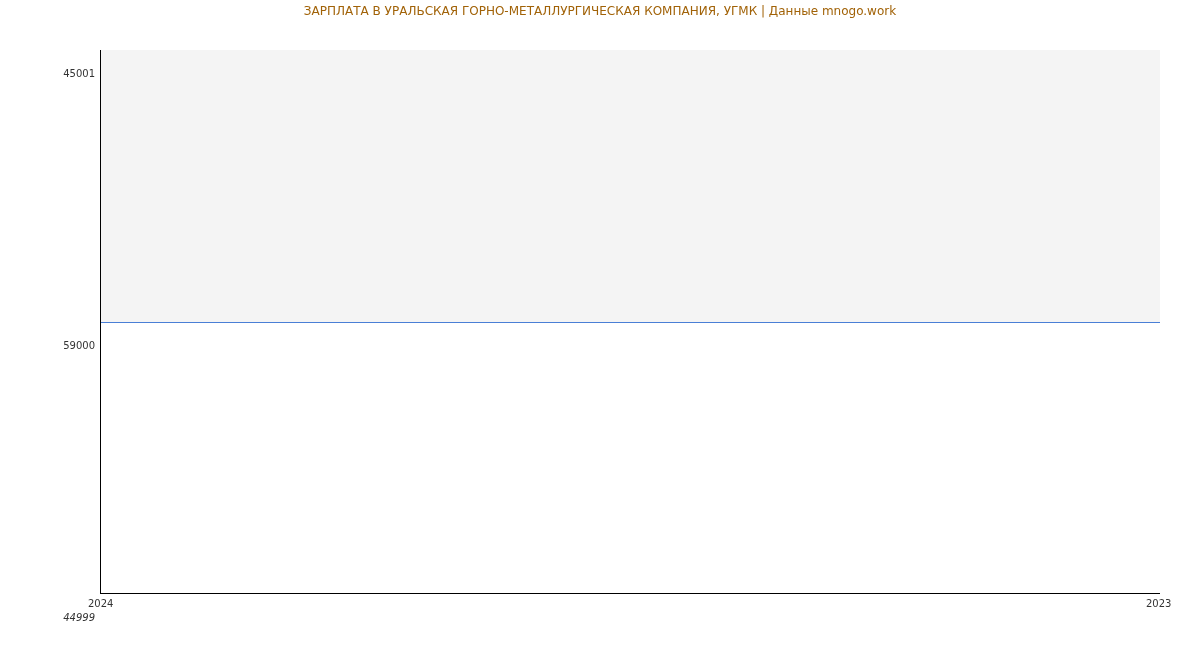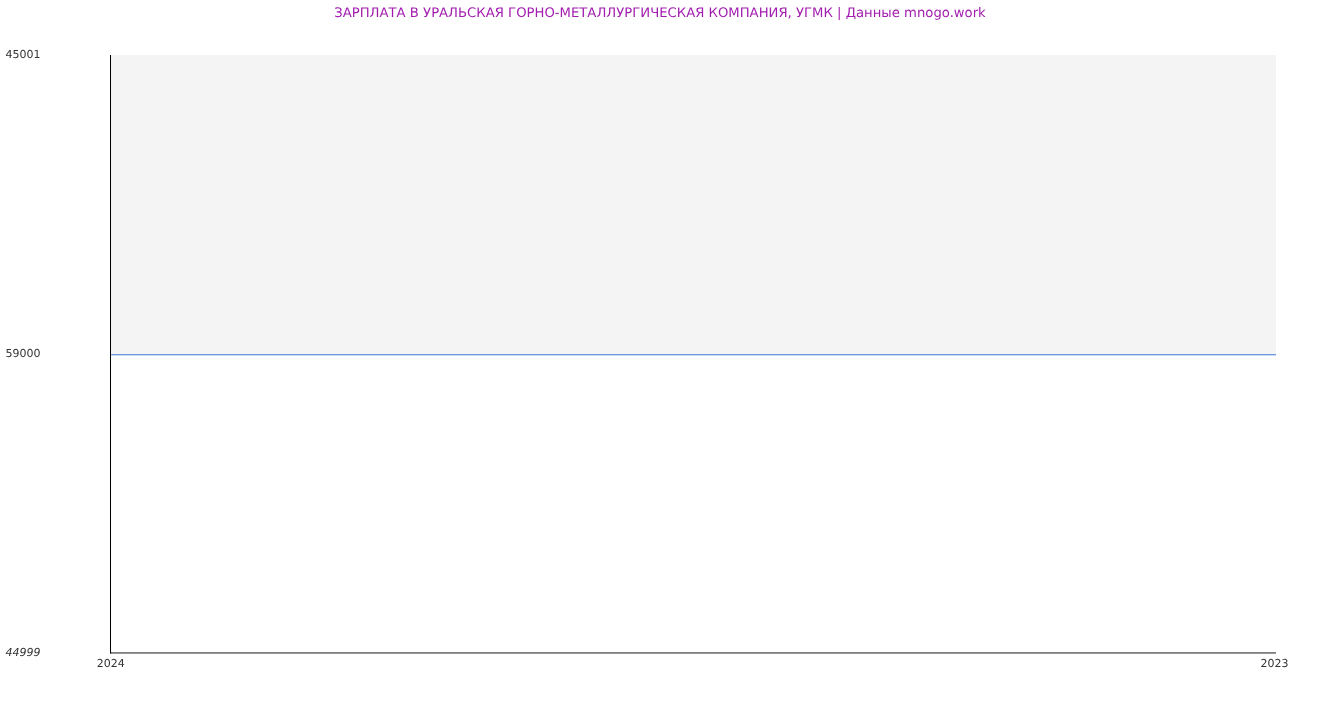--- a/index.html
+++ b/index.html
@@ -18,21 +18,21 @@
     height: 650px;
     box-sizing: border-box;
   }
   .chart-title {
     position: absolute;
     top: 4px;
     left: 0;
     width: 100%;
     text-align: center;
     font-size: 12px;
-    color: #a21caf;
+    color: #a16207;
   }
   .plot-area {
     position: absolute;
     left: 100px;
     top: 50px;
     width: 1060px;
     height: 544px;
     background: #f4f4f4;
     border-left: 1px solid #000000;
     border-bottom: 1px solid #000000;
@@ -60,24 +60,26 @@
     position: absolute;
     left: 0;
     right: 0;
     top: 50%;
     height: 0;
     border-top: 1.6px solid #4a7fd6;
   }
   .y-tick {
     position: absolute;
     right: 1105px;
+    text-align: right;
     width: 90px;
     font-size: 10px;
     color: #333333;
     transform: translateY(-50%);
+    margin-top: 23px;
   }
   .x-tick {
     position: absolute;
     top: 598px;
     font-size: 10px;
     color: #333333;
   }
 </style>
 </head>
 <body>

